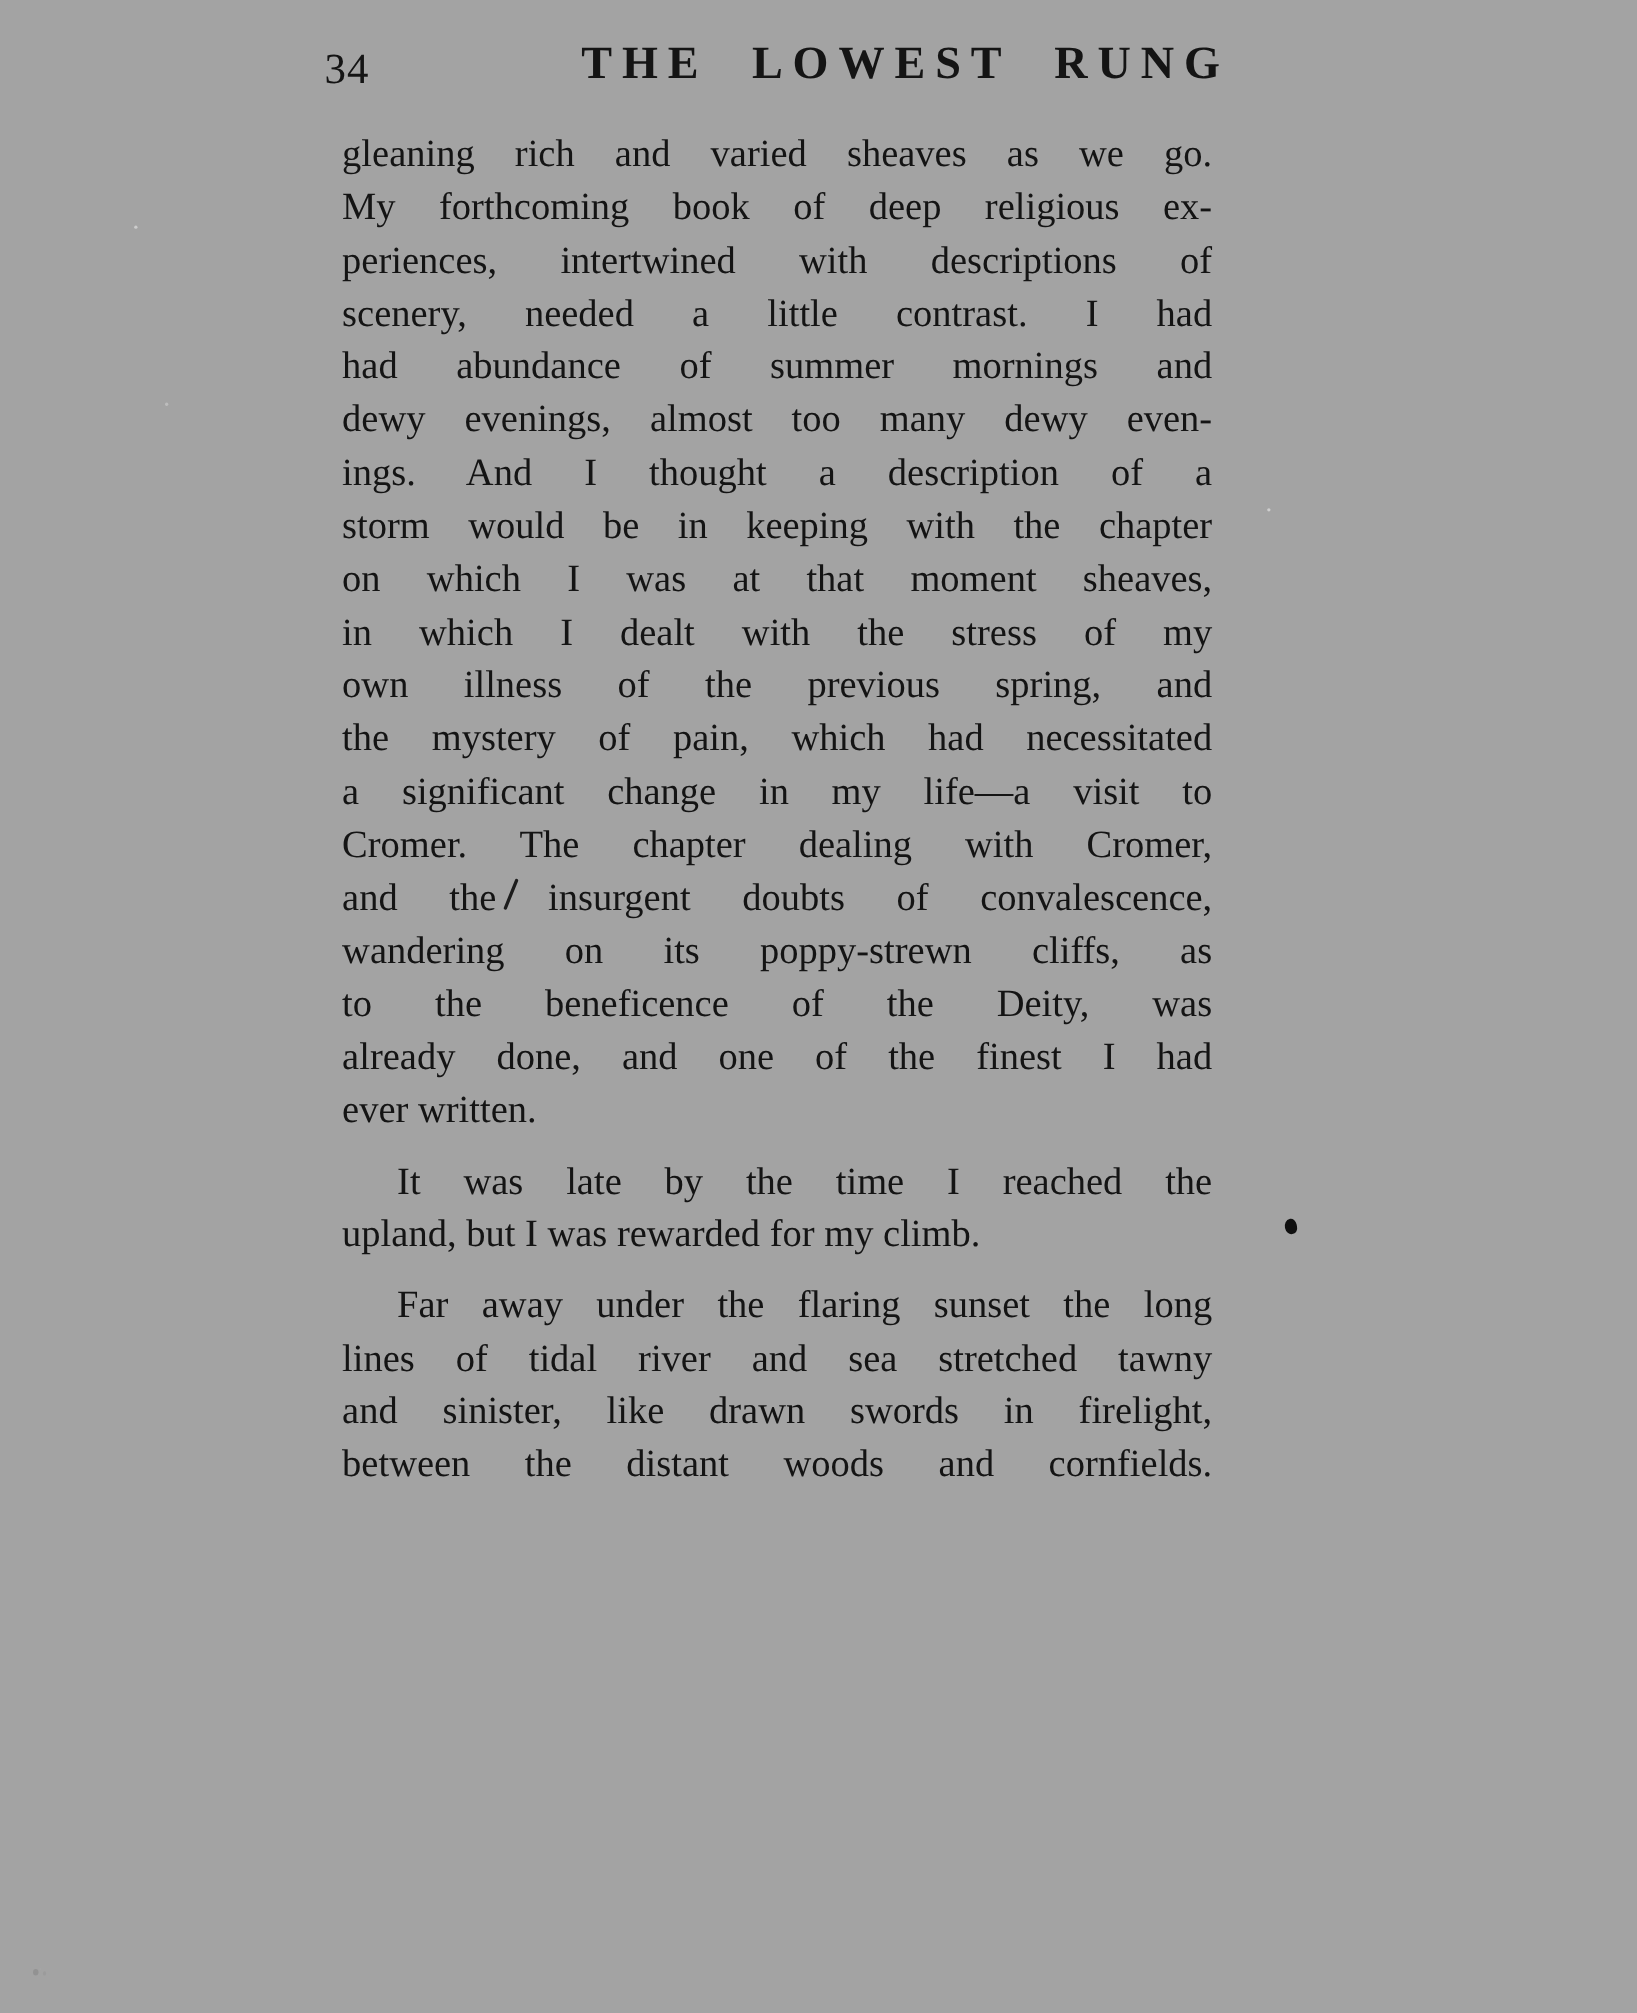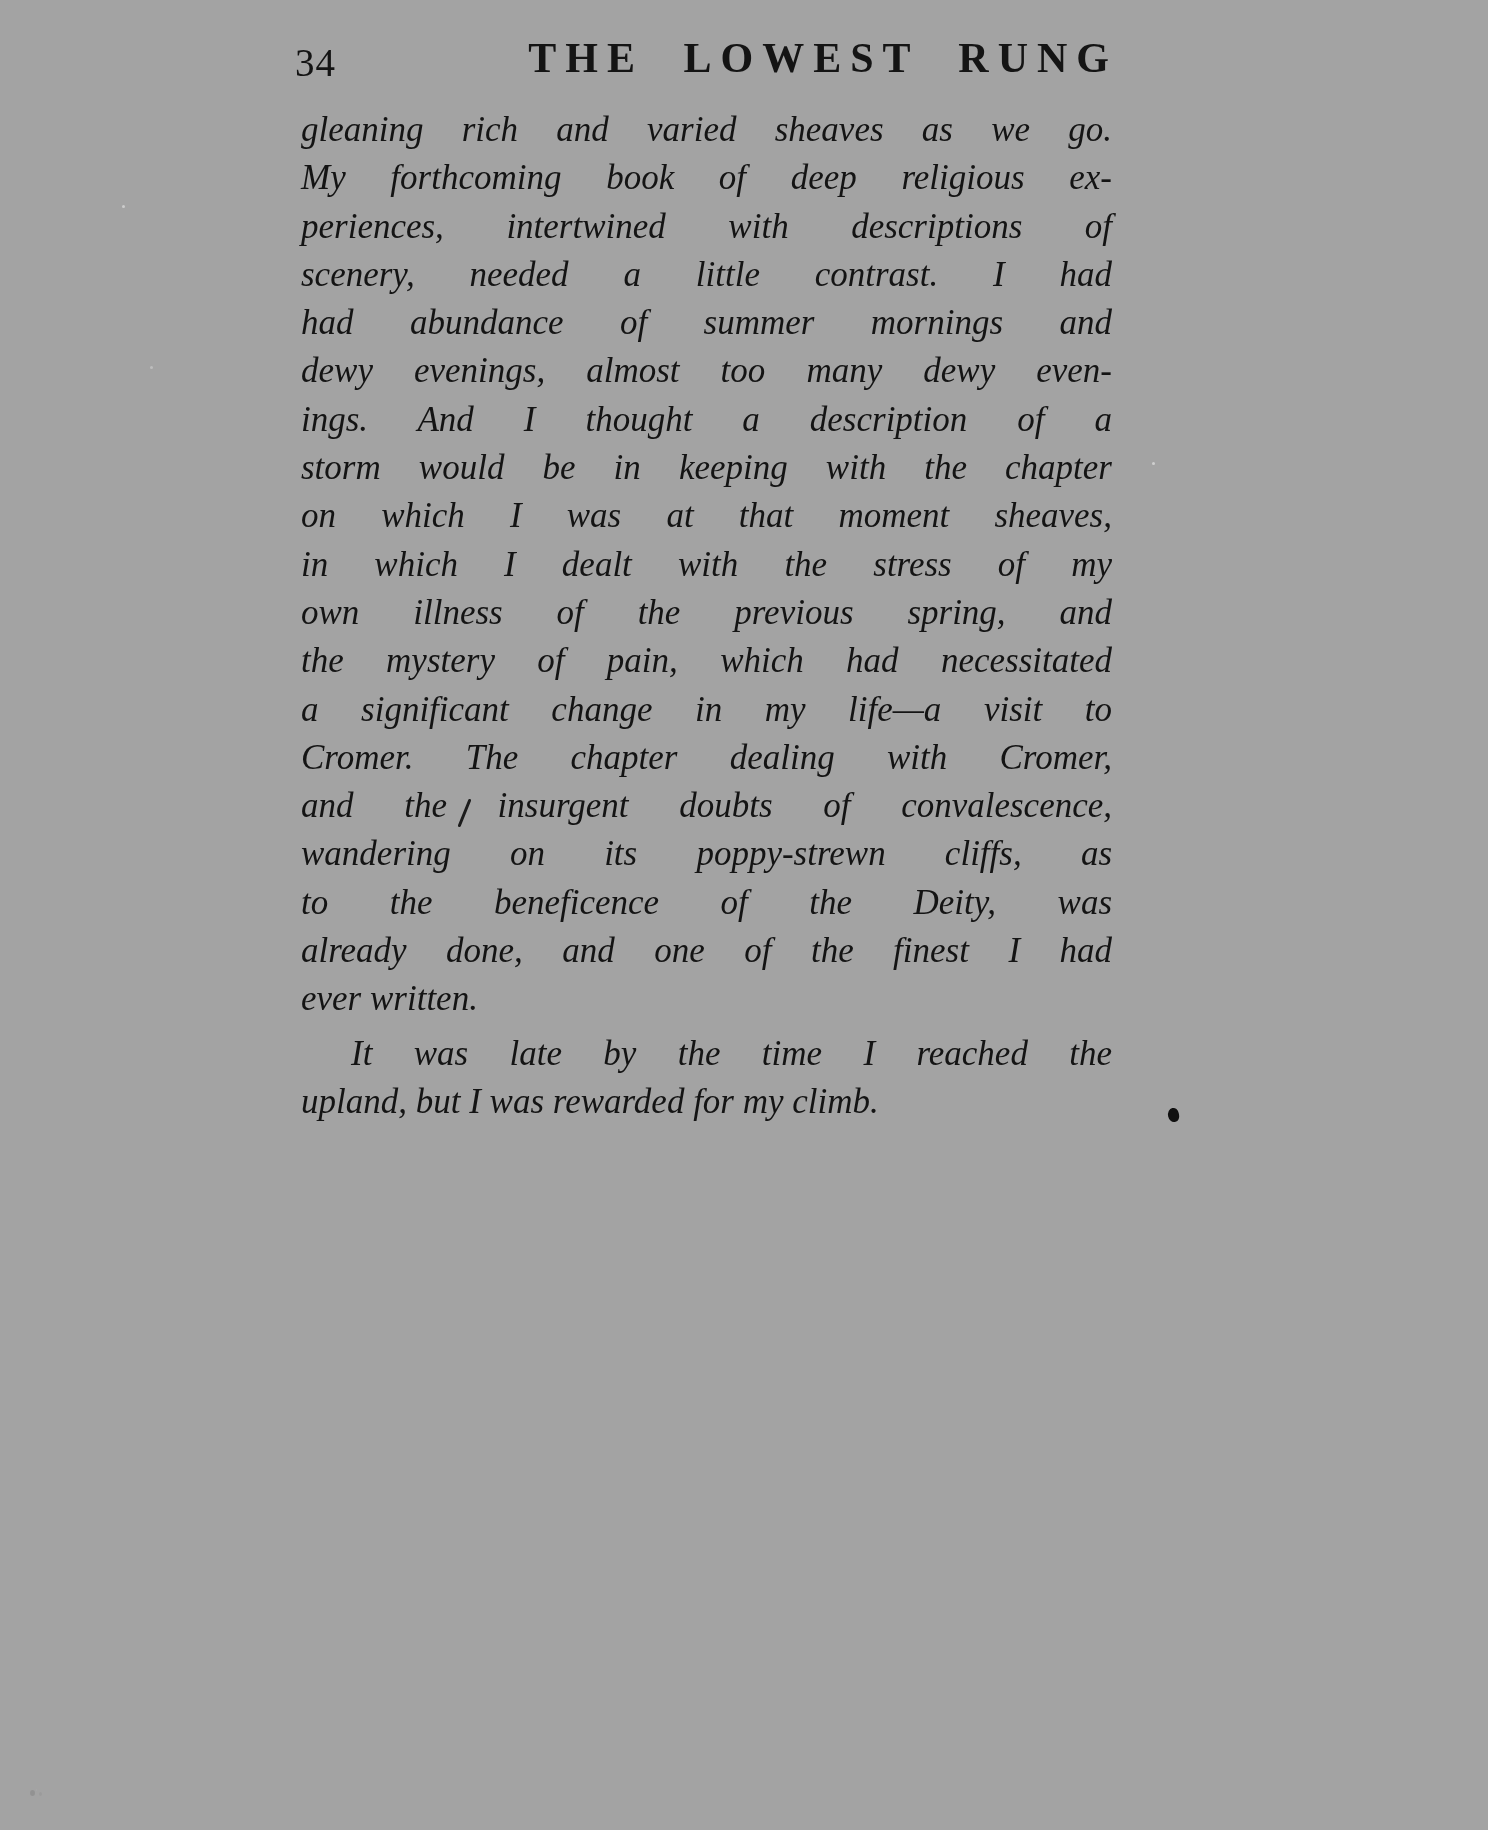--- a/index.html
+++ b/index.html
@@ -39,21 +39,21 @@
     word-spacing: 20px;
     white-space: nowrap;
   }
   .text-block {
     position: absolute;
     top: 100px;
     left: 295px;
     width: 823px;
     font-size: 35px;
   }
-  .para { margin: 6px; padding: 0; font-style: italic; }
+  .para { margin: 16px; padding: 0; }
   .line {
     line-height: 48.3px;
     text-align: justify;
     text-align-last: justify;
   }
   .line.last { text-align-last: left; }
   .line.indent { text-indent: 50px; }
 
   
   .ink-dot {
@@ -133,20 +133,26 @@
       <div class="line">already done, and one of the finest I had</div>
       <div class="line last">ever written.</div>
     </div>
 
 
     <div class="para">
       <div class="line indent">It was late by the time I reached the</div>
       <div class="line last">upland, but I was rewarded for my climb.</div>
     </div>
 
+    <div class="para">
+      <div class="line indent">Far away under the flaring sunset the long</div>
+      <div class="line">lines of tidal river and sea stretched tawny</div>
+      <div class="line">and sinister, like drawn swords in firelight,</div>
+      <div class="line">between the distant woods and cornfields.</div>
+    </div>
 
   </main>
 
   <div class="ink-dot"></div>
   <div class="slash-mark"></div>
   <div class="corner-mark"></div>
   <div class="speck-1"></div>
   <div class="speck-2"></div>
   <div class="speck-3"></div>
 

